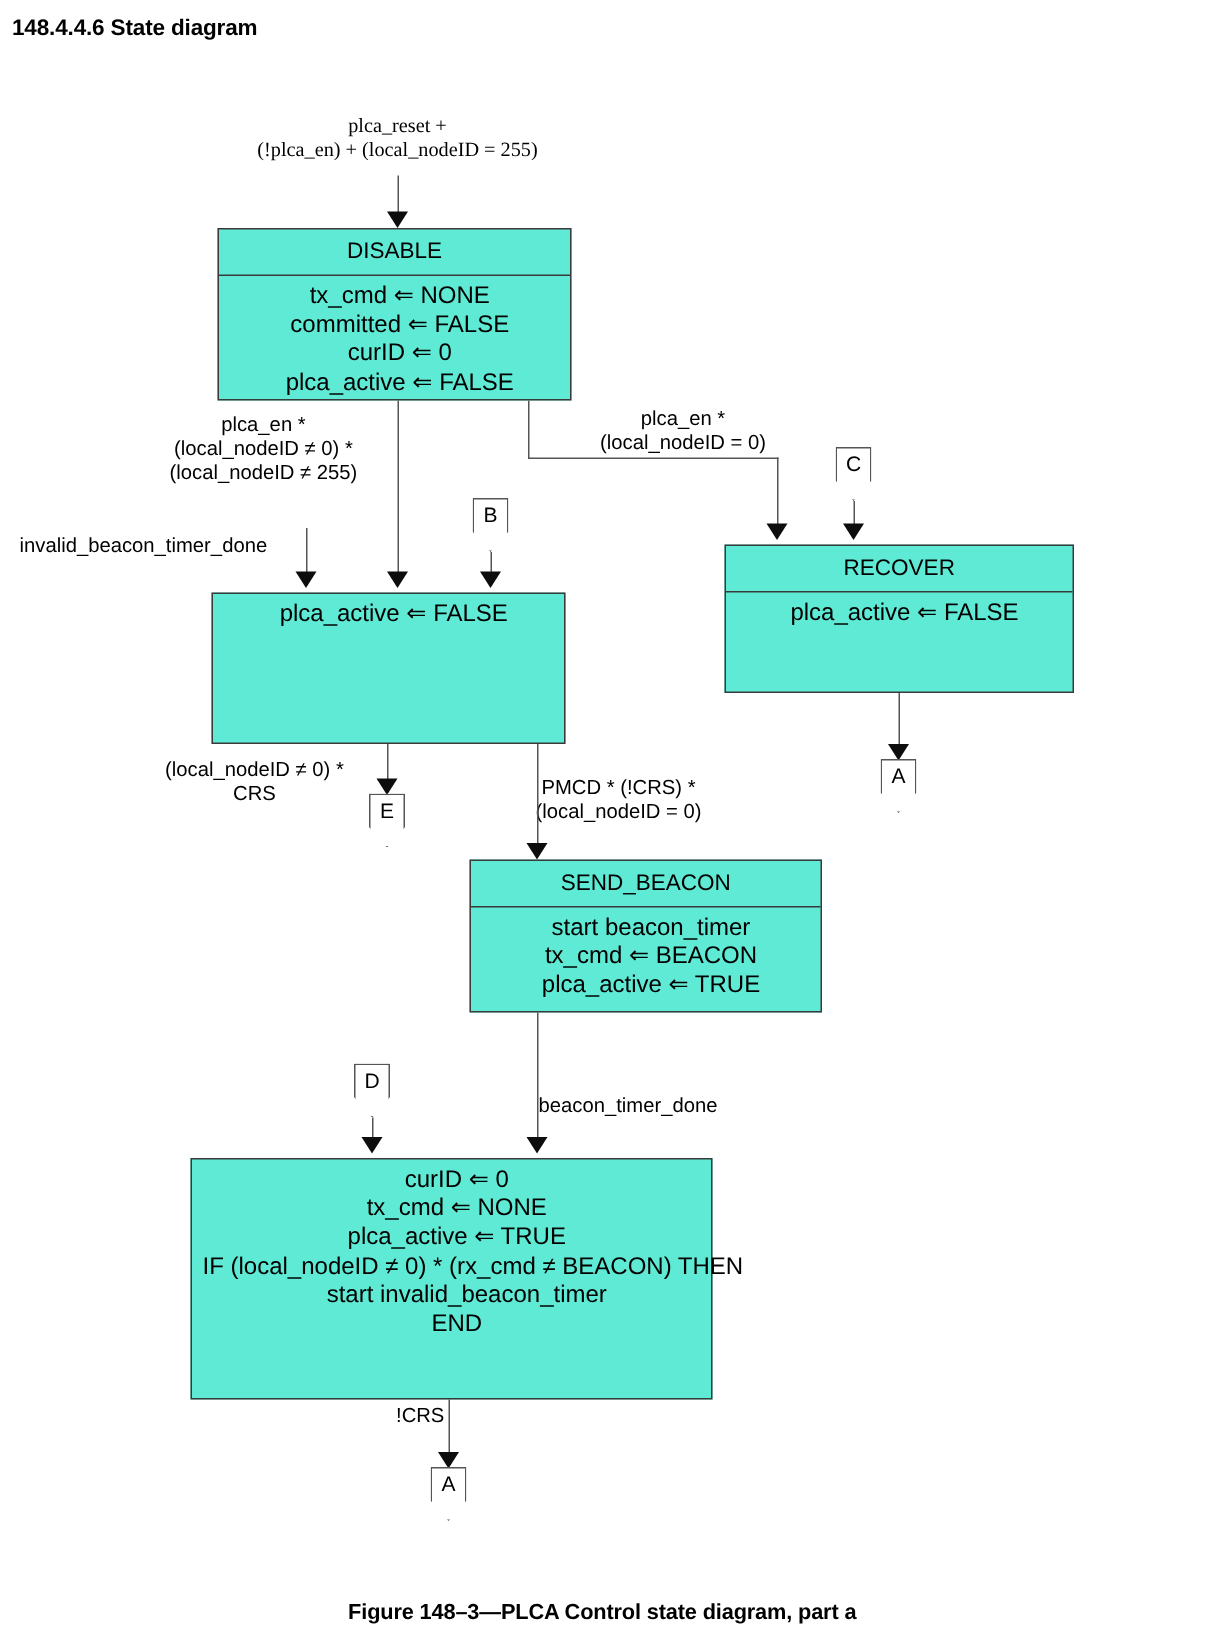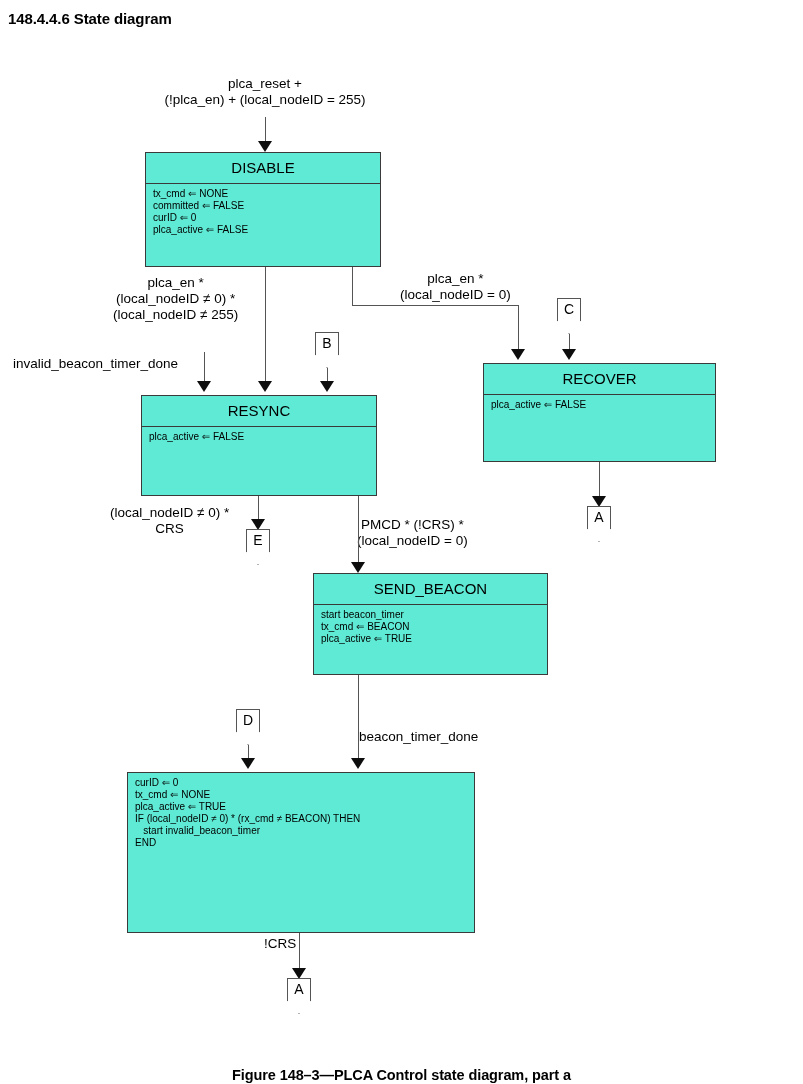--- a/index.html
+++ b/index.html
@@ -12,21 +12,21 @@
   .heading{left:8px;top:10px;font-size:15px;font-weight:bold;letter-spacing:-0.1px;}
 
   
   .caption{left:0;top:1067px;width:803px;text-align:center;
            font-size:14.5px;font-weight:bold;letter-spacing:-0.1px;}
 
   
   .state{position:absolute;border:1.3px solid #3a3a3a;background:#5eead4;box-sizing:border-box;}
   .state .title{text-align:center;font-size:15px;line-height:1.0;
                 padding:7px 0 8px 0;border-bottom:1.3px solid #3a3a3a;}
-  .state .body{font-size:10px;line-height:1.20;padding:4px 0 0 7px;white-space:pre;}
+  .state .body{font-size:16px;line-height:1.20;padding:4px 0 0 7px;white-space:pre;text-align:center;}
 
   
   .vline{position:absolute;width:0;border-left:1.4px solid #555;}
   .hline{position:absolute;height:0;border-top:1.4px solid #555;}
 
   
   .arrow{position:absolute;width:0;height:0;
          border-left:7px solid transparent;border-right:7px solid transparent;
          border-top:11px solid #0d0d0d;}
 
@@ -40,21 +40,21 @@
   .lbl{position:absolute;font-size:13.5px;line-height:1.18;white-space:pre;text-align:center;}
   .lbl.c{text-align:center;}
 </style>
 </head>
 <body>
 
 <div id="canvas">
 
   <div class="abs heading">148.4.4.6 State diagram</div>
 
-  <div class="abs lbl c" style="left:104px;top:76px;width:322px;">plca_reset +
+  <div class="abs lbl c" style="left:104px;top:76px;width:322px;font-family:Liberation Serif, serif;">plca_reset +
 (!plca_en) + (local_nodeID = 255)</div>
   <div class="vline" style="left:265px;top:117px;height:32px;"></div>
   <div class="arrow" style="left:258px;top:141px;"></div>
 
   <div class="state" style="left:145px;top:152px;width:236px;height:115px;">
     <div class="title">DISABLE</div>
     <div class="body">tx_cmd ⇐ NONE
 committed ⇐ FALSE
 curID ⇐ 0
 plca_active ⇐ FALSE</div>
@@ -88,21 +88,20 @@
 
   <div class="abs lbl" style="left:13px;top:356px;">invalid_beacon_timer_done</div>
   <div class="vline" style="left:204px;top:352px;height:30px;"></div>
   <div class="arrow" style="left:197px;top:381px;"></div>
 
   <div class="conn" style="left:315px;top:332px;">B</div>
   <div class="vline" style="left:327px;top:368px;height:16px;"></div>
   <div class="arrow" style="left:320px;top:381px;"></div>
 
   <div class="state" style="left:141px;top:395px;width:236px;height:101px;">
-    <div class="title">RESYNC</div>
     <div class="body">plca_active ⇐ FALSE</div>
   </div>
 
   <div class="abs lbl" style="left:110px;top:505px;">(local_nodeID ≠ 0) *
 CRS</div>
   <div class="vline" style="left:258px;top:496px;height:24px;"></div>
   <div class="arrow" style="left:251px;top:519px;"></div>
   <div class="conn" style="left:246px;top:529px;">E</div>
 
   <div class="abs lbl" style="left:357px;top:517px;">PMCD * (!CRS) *

